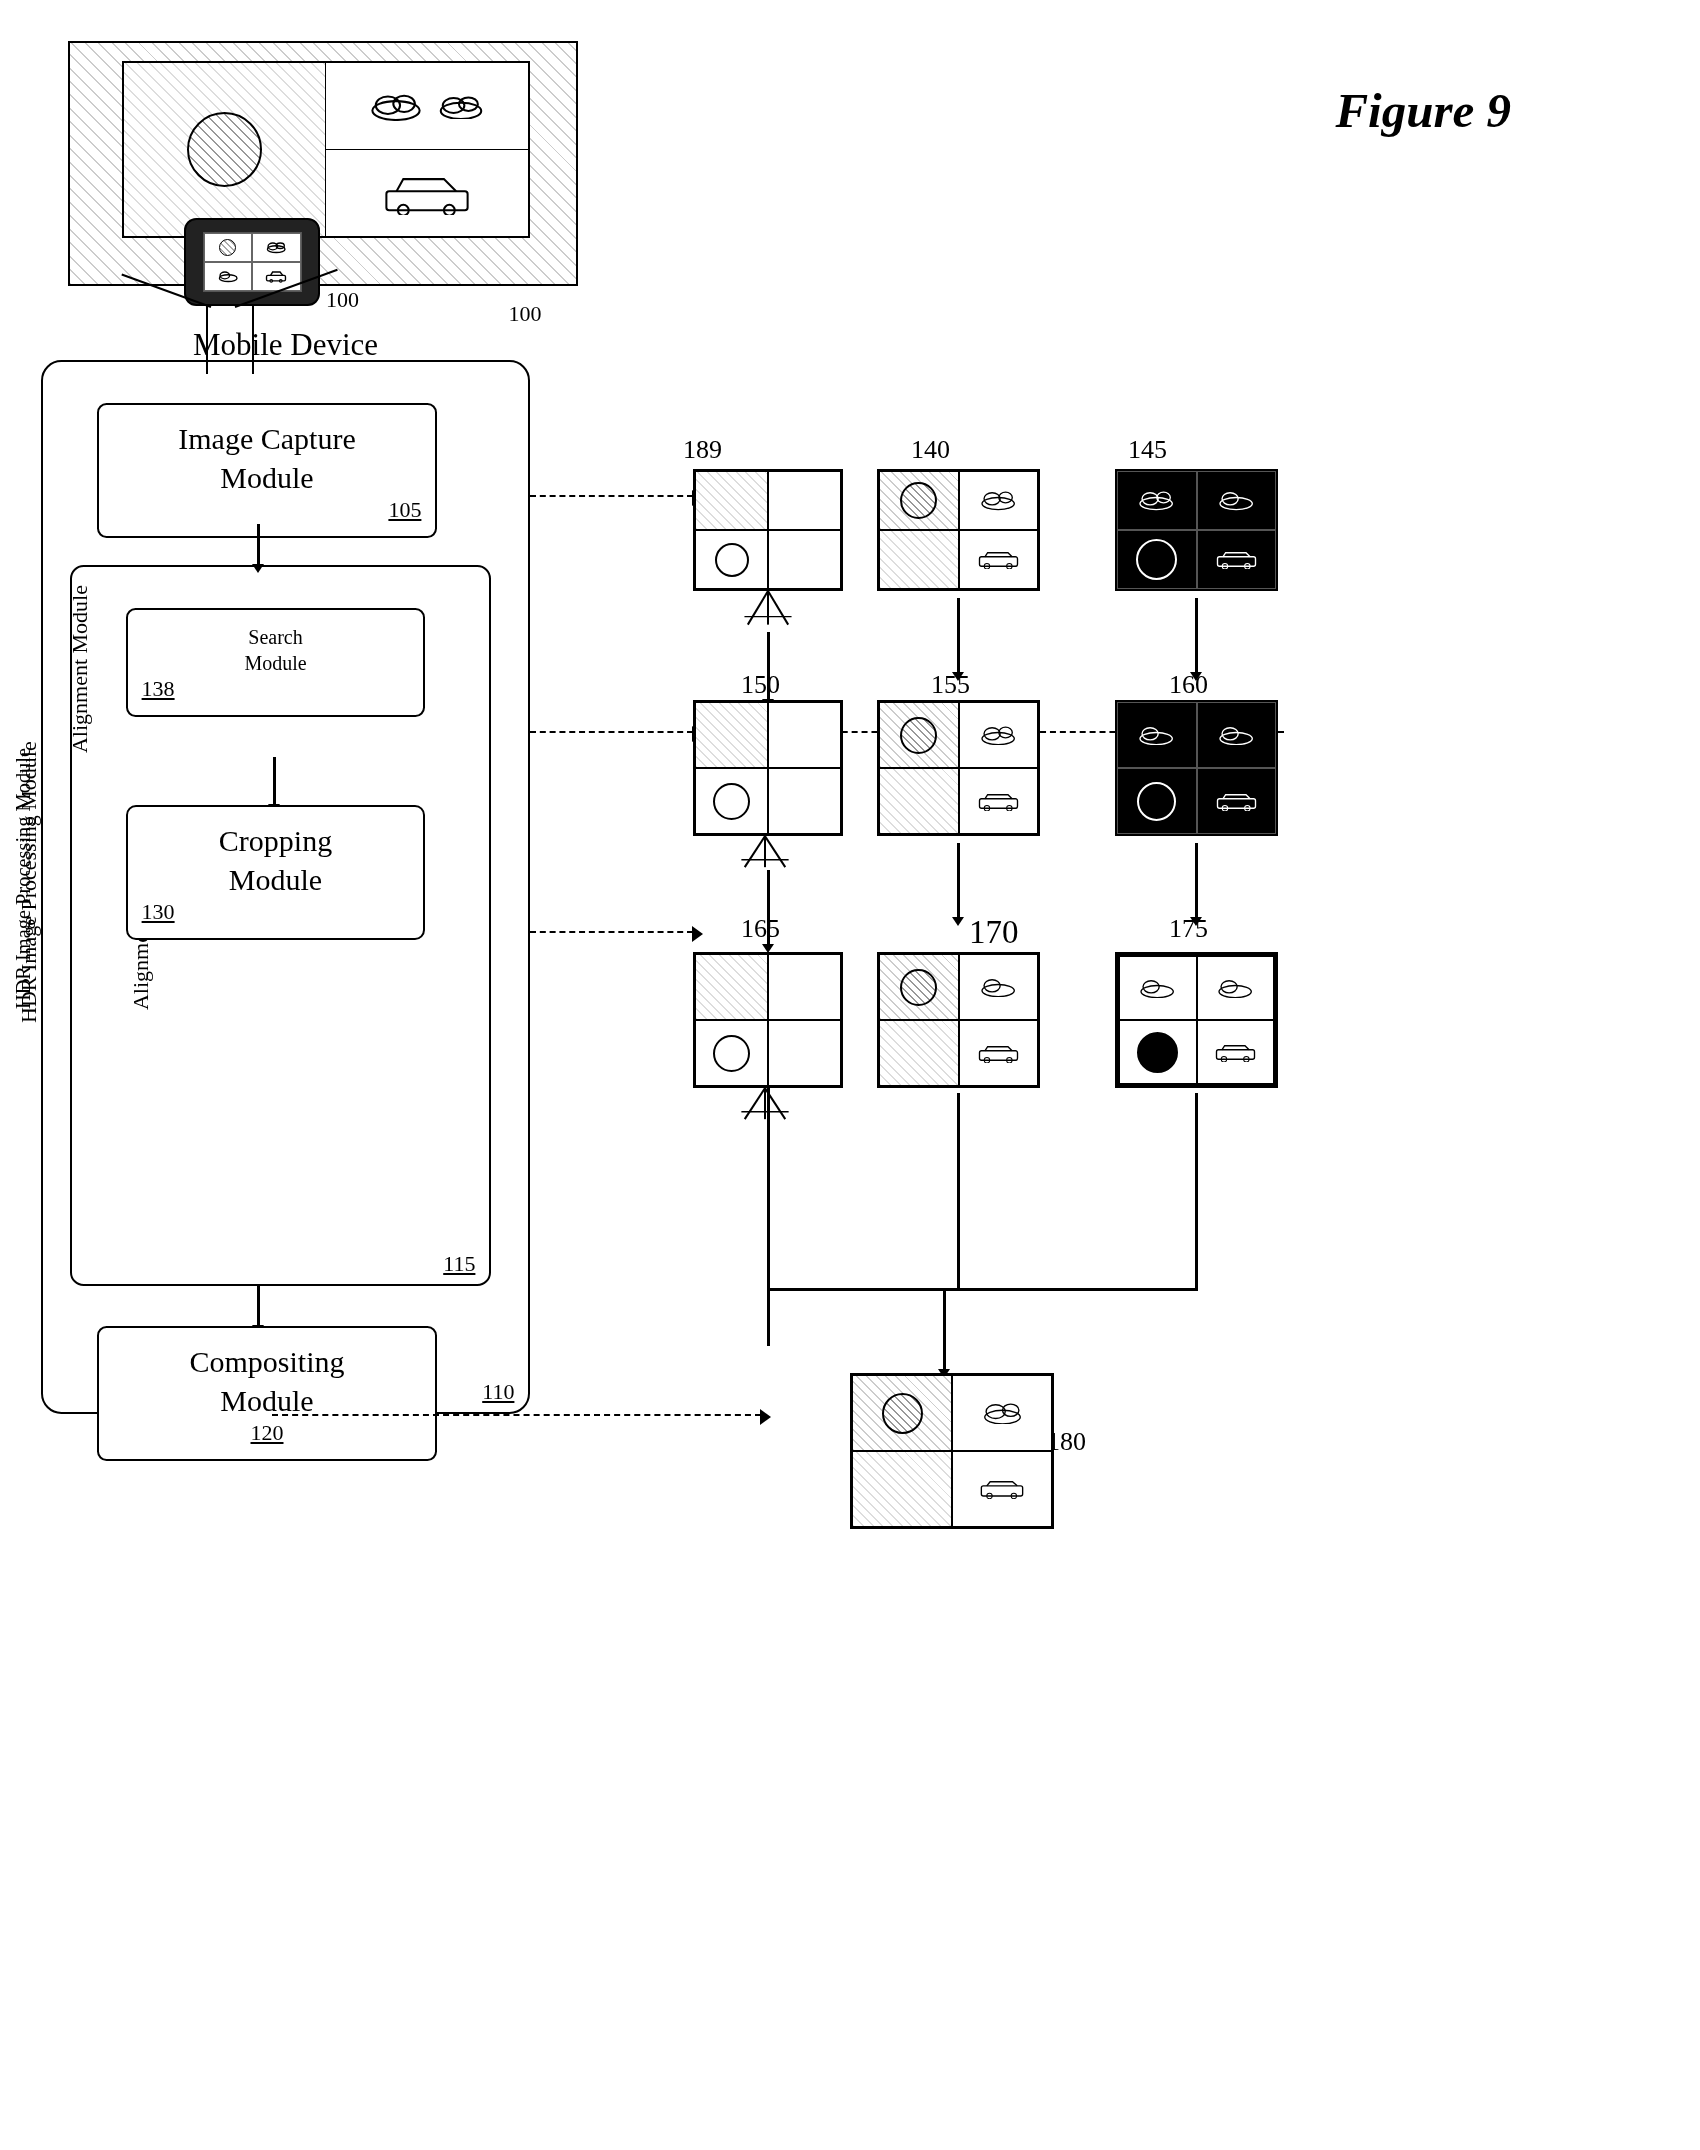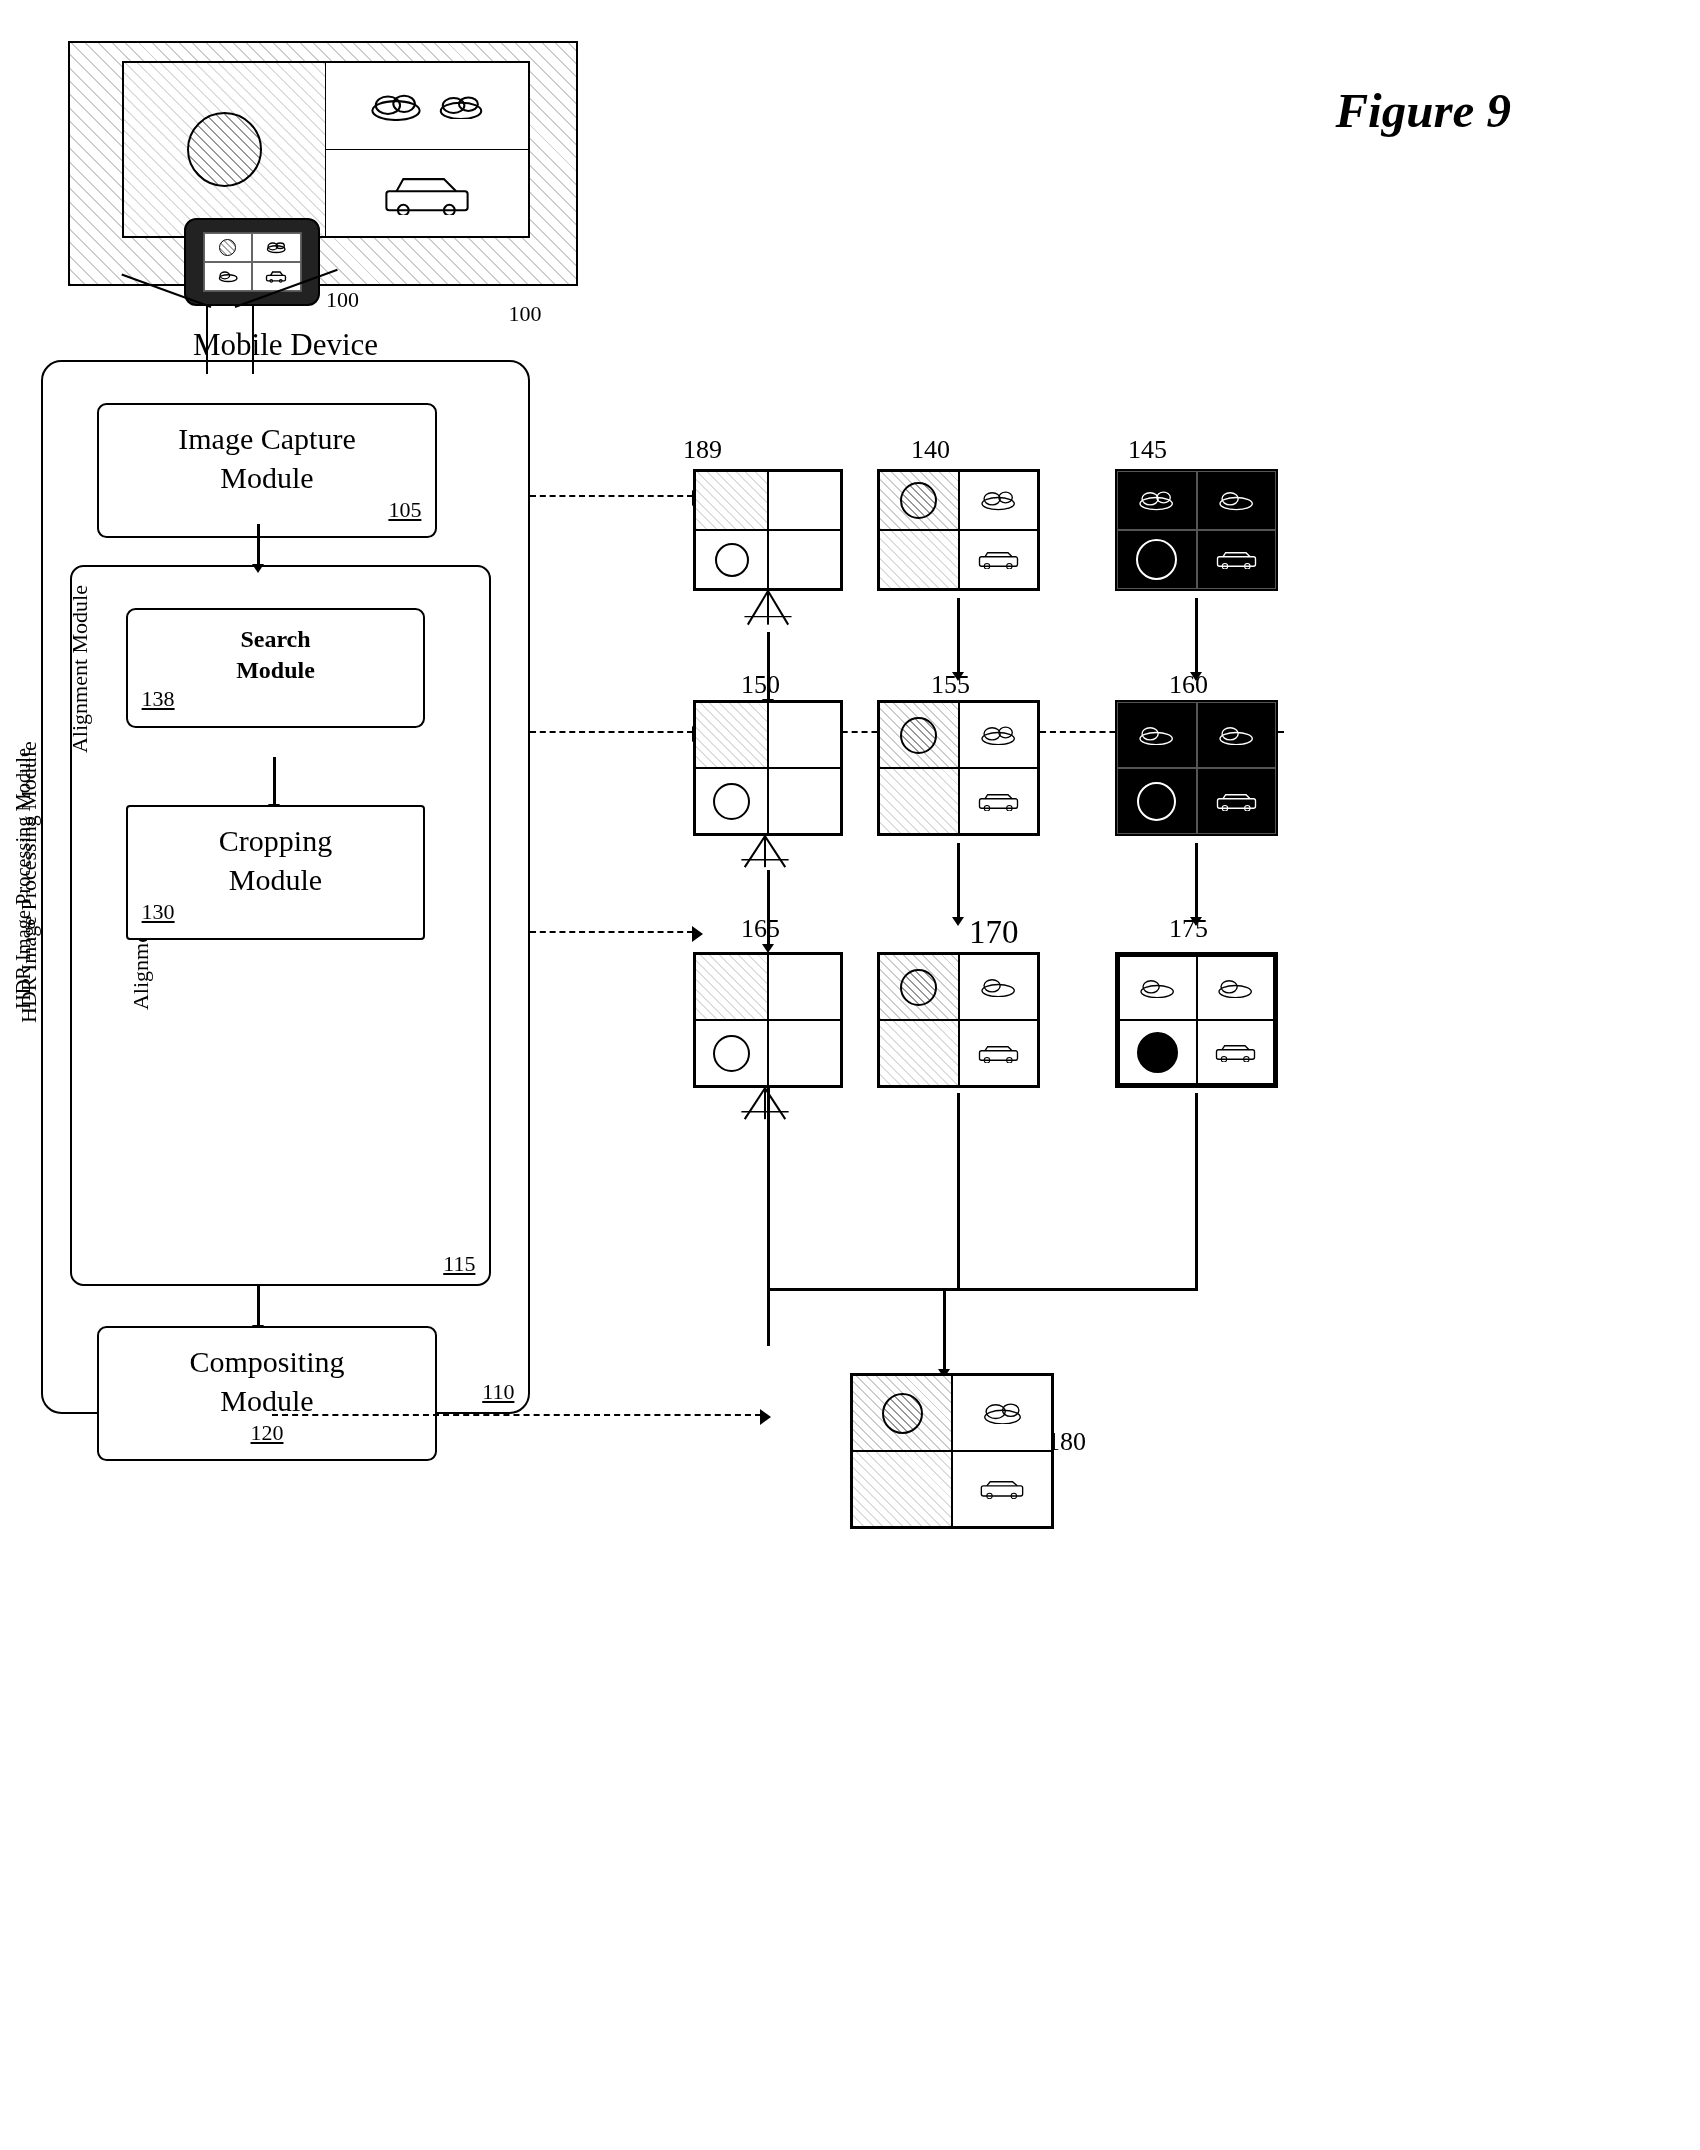--- a/index.html
+++ b/index.html
@@ -122,29 +122,29 @@
 
     <div style="position:absolute;top:162px;left:214px;width:2.7px;height:41px;background:#000;">
       <div style="position:absolute;bottom:-8.2px;left:-5.4px;border-left:6.8px solid transparent;border-right:6.8px solid transparent;border-top:9.5px solid #000;"></div>
     </div>
 
     <div style="position:absolute;top:203px;left:27px;width:421px;height:721px;border:2.7px solid #000;border-radius:13.6px;">
 
       <div style="position:absolute;left:-15px;top:50%;transform:translateY(-50%) rotate(-90deg);font-size:22px;white-space:nowrap;transform-origin:center center;writing-mode:horizontal-tb;">Alignment Module</div>
 
       <div style="position:absolute;top:41px;left:54px;width:299px;border:2px solid #000;border-radius:9.5px;padding:13.6px;text-align:center;background:#fff;">
-        <div style="font-size:24px;line-height:1.3;font-weight:bold;">Search<br>Module</div>
+        <div style="font-size:20px;line-height:1.3;">Search<br>Module</div>
         <div style="font-size:22px;text-decoration:underline;text-align:left;">138</div>
       </div>
 
       <div style="position:absolute;top:190px;left:201px;width:2.7px;height:48px;background:#000;">
         <div style="position:absolute;bottom:-8.2px;left:-5.4px;border-left:6.8px solid transparent;border-right:6.8px solid transparent;border-top:9.5px solid #000;"></div>
       </div>
 
-      <div style="position:absolute;top:238px;left:54px;width:299px;border:2px solid #000;border-radius:4px;padding:13.6px;text-align:center;background:#fff;">
+      <div style="position:absolute;top:238px;left:54px;width:299px;border:2px solid #000;border-radius:10px;padding:13.6px;text-align:center;background:#fff;">
         <div style="font-size:30px;line-height:1.3;">Cropping<br>Module</div>
         <div style="font-size:22px;text-decoration:underline;text-align:left;">130</div>
       </div>
 
       <div style="position:absolute;bottom:6.8px;right:13.6px;font-size:22px;text-decoration:underline;">115</div>
 
     </div>
 
     <div style="position:absolute;top:923px;left:214px;width:2.7px;height:41px;background:#000;">
       <div style="position:absolute;bottom:-8.2px;left:-5.4px;border-left:6.8px solid transparent;border-right:6.8px solid transparent;border-top:9.5px solid #000;"></div>

